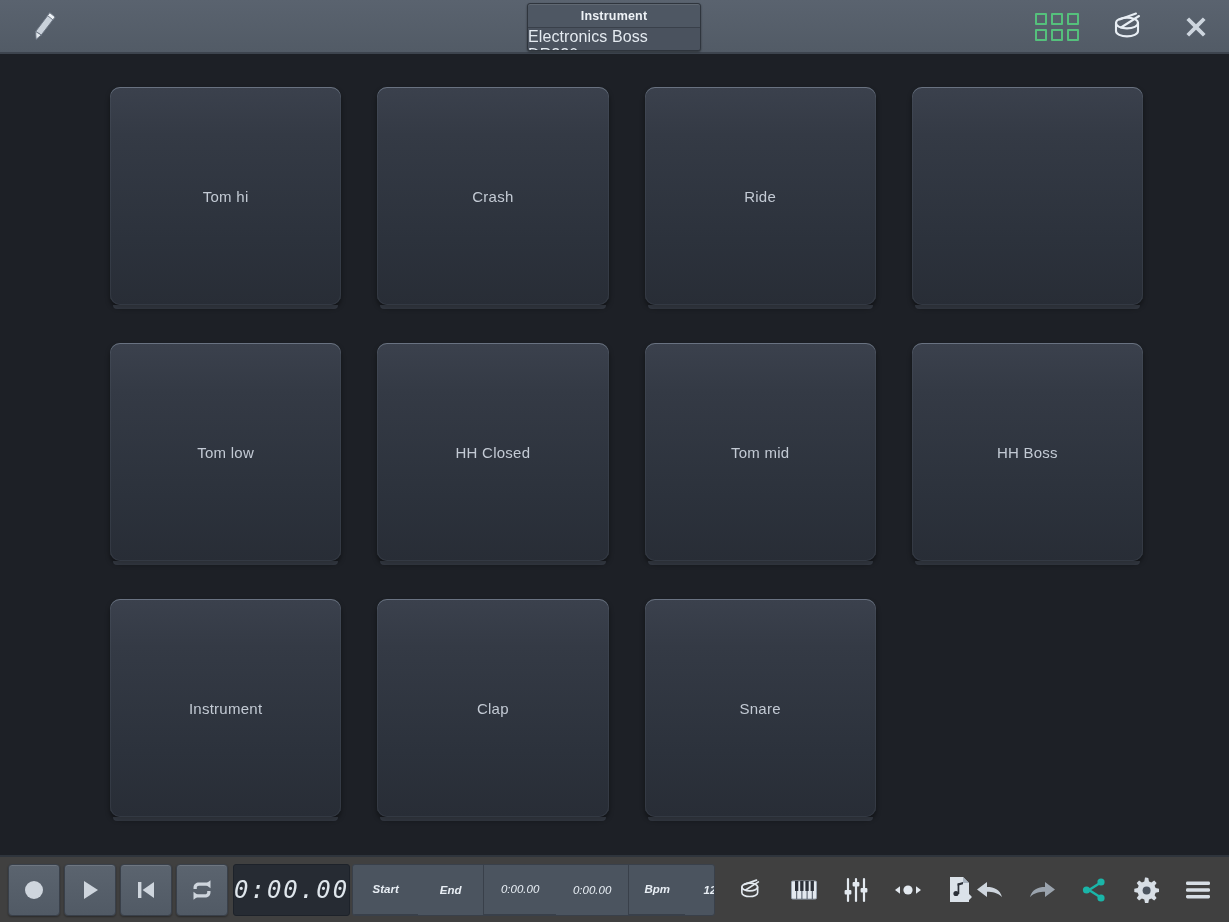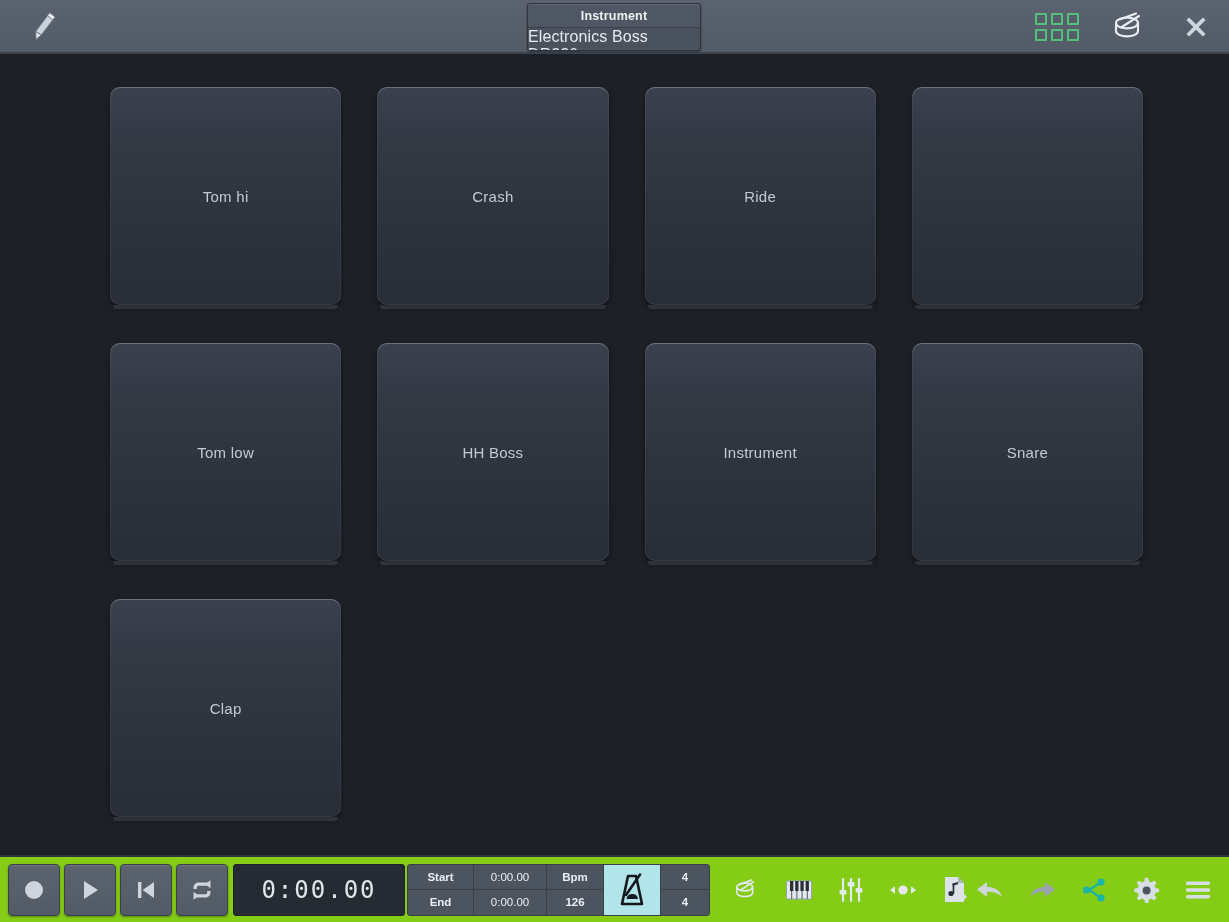--- a/index.html
+++ b/index.html
@@ -153,27 +153,28 @@
     font-size: 15px;
     color: #c3cad4;
     letter-spacing: 0.25px;
     pointer-events: none;
   }
 
   
   .bottombar {
     flex: 0 0 67px;
     height: 67px;
-    background: #84cc16;
+    background: #404040;
     border-top: 2px solid #2e343c;
     display: flex;
     align-items: center;
     padding: 0 8px;
     box-sizing: border-box;
     gap: 0;
+    font-style: italic;
   }
   .transport-group {
     display: flex;
     align-items: center;
     gap: 4px;
   }
   .tbtn {
     width: 52px;
     height: 52px;
     background: linear-gradient(180deg, #5b646f 0%, #515a65 100%);
@@ -212,21 +213,20 @@
     display: flex;
     align-items: stretch;
     border: 1px solid #39404a;
     border-radius: 3px;
     overflow: hidden;
     background: #4b545f;
     box-sizing: border-box;
   }
   .mp-col {
     display: flex;
-    flex-direction: column;
     border-right: 1px solid #39404a;
   }
   .mp-col:last-child { border-right: none; }
   .mp-cell {
     flex: 1;
     display: flex;
     align-items: center;
     justify-content: center;
     font-size: 11.5px;
     color: #e8eef4;
@@ -335,30 +335,36 @@
       <div class="pad">
           <span class="pad-label">Ride</span>
         </div>
       <div class="pad">
           <span class="pad-label"></span>
         </div>
       <div class="pad">
           <span class="pad-label">Tom low</span>
         </div>
       <div class="pad">
+          <span class="pad-label">HH Closed</span>
+        </div>
+      <div class="pad">
+          <span class="pad-label">Tom mid</span>
+        </div>
+      <div class="pad">
           <span class="pad-label">HH Boss</span>
         </div>
       <div class="pad">
           <span class="pad-label">Instrument</span>
         </div>
       <div class="pad">
+          <span class="pad-label">Clap</span>
+        </div>
+      <div class="pad">
           <span class="pad-label">Snare</span>
-        </div>
-      <div class="pad">
-          <span class="pad-label">Clap</span>
         </div>
     </div>
   </div>
 
   <div class="bottombar">
 
     <div class="transport-group">
       <div class="tbtn">
         <svg width="24" height="24" viewBox="0 0 24 24">
           <circle cx="12" cy="12" r="9" fill="#ced5dd"></circle>

